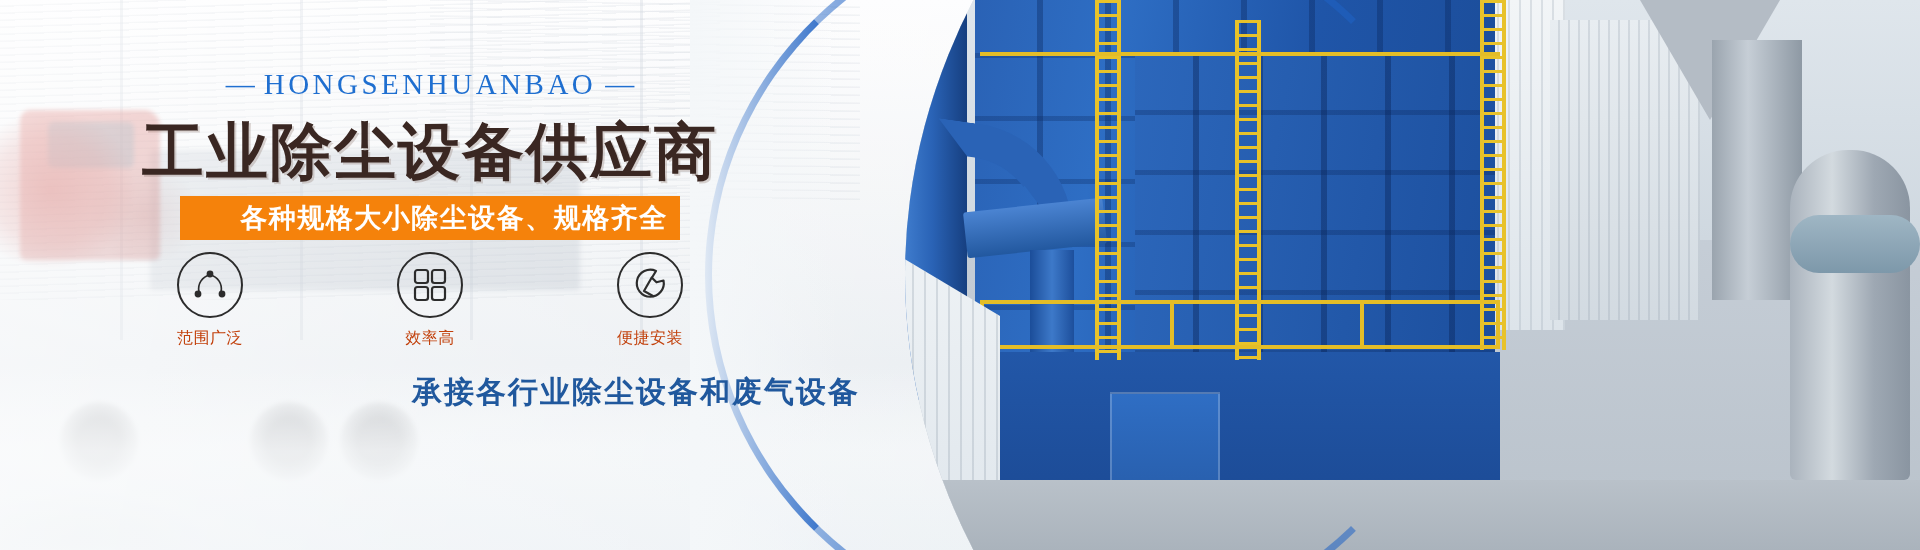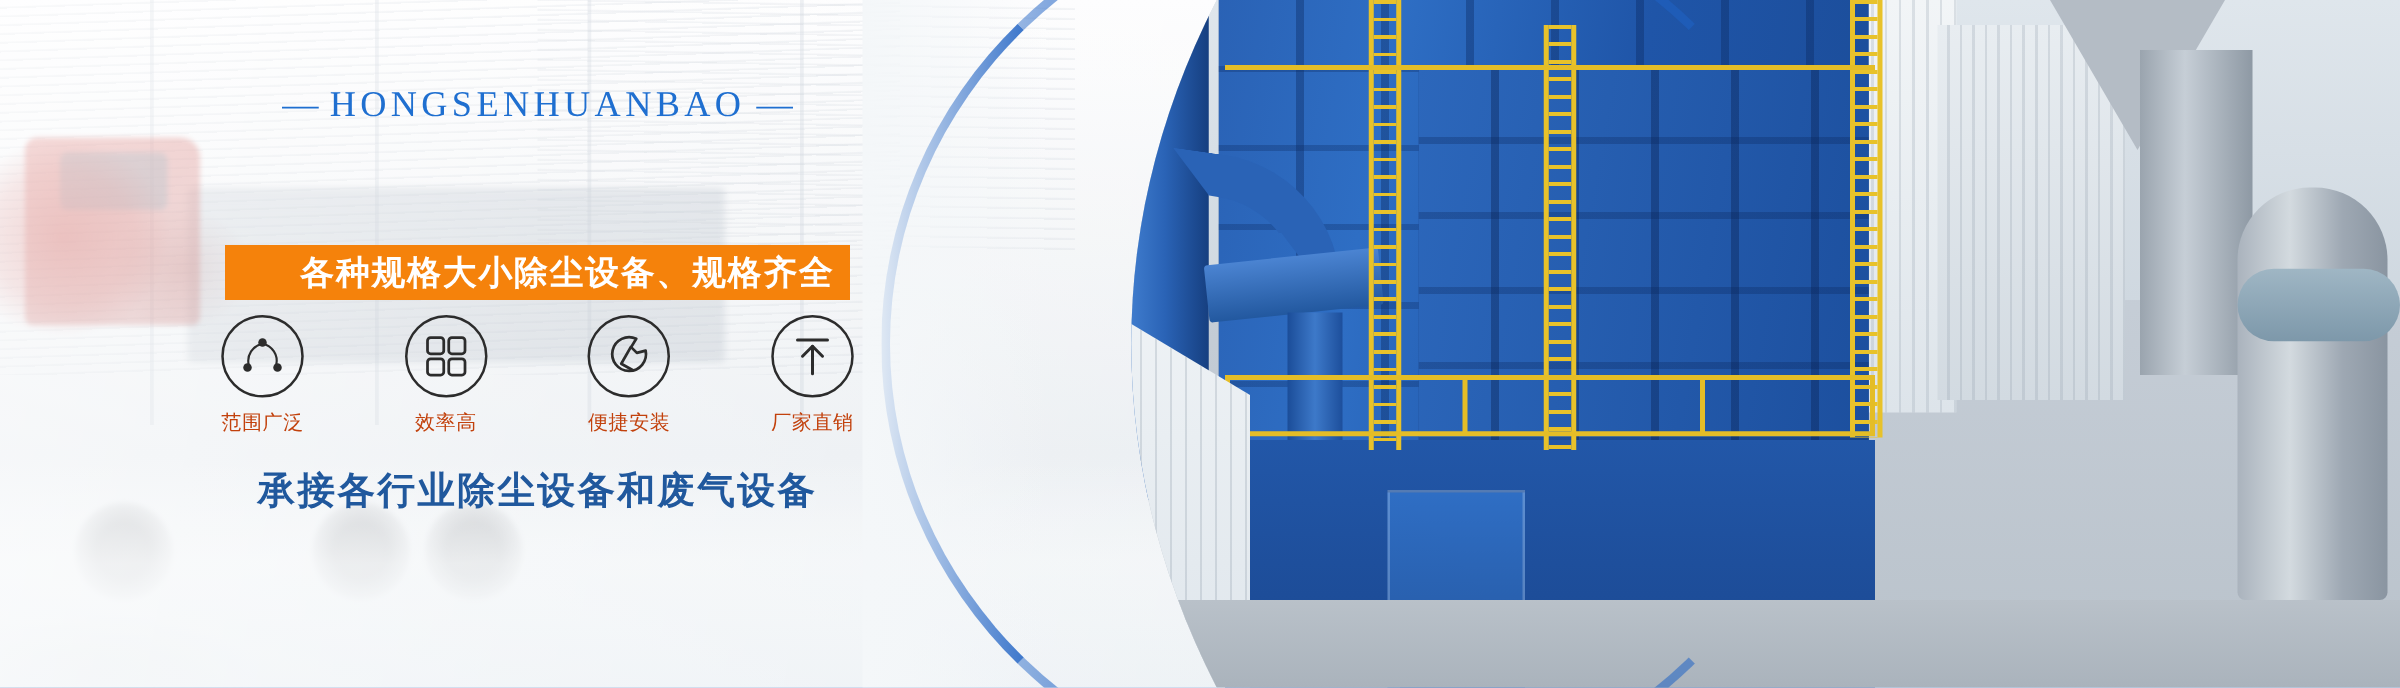--- a/index.html
+++ b/index.html
@@ -280,21 +280,21 @@
     width:66px; height:66px; margin:0 auto 10px;
     border:2px solid #2c2c2c; border-radius:50%;
     display:flex; align-items:center; justify-content:center;
   }
   .feat-label {
     font-size:16px; color:#c2410c; letter-spacing:.5px; white-space:nowrap;
   }
 
   .tagline {
     position:absolute; left:0; top:372px; width:860px;
-    text-align:center;
+    text-align:right;
     font-size:30px; font-weight:bold; color:#20589d; letter-spacing:2px;
     white-space:nowrap;
   }
 </style>
 </head>
 <body>
 
 <div id="banner">
 
   <div class="bg-left">
@@ -361,20 +361,21 @@
 
   <div class="arc"></div>
   <div class="arc-fade"></div>
 
   <div class="content">
 
     <div class="eyebrow">
       <span class="dash">—</span><span>HONGSENHUANBAO</span><span class="dash">—</span>
     </div>
 
+    <div class="headline">工业除尘设备供应商</div>
 
     <div class="orange-bar">
       <span>各种规格大小除尘设备、规格齐全</span>
     </div>
 
     <div class="features">
 
       <div class="feat">
         <div class="feat-circle">
           <svg width="40" height="40" viewBox="0 0 40 40">
@@ -403,29 +404,19 @@
       <div class="feat">
         <div class="feat-circle">
           <svg width="38" height="38" viewBox="0 0 38 38">
             <path d="M25 5 a13.5 13.5 0 1 0 7.5 9.5 l-7 1.8 -4.6 -4.6 z" fill="none" stroke="#2c2c2c" stroke-width="2.2" stroke-linejoin="round"></path>
             <path d="M20.6 11.7 L13 25 l9 5" fill="none" stroke="#2c2c2c" stroke-width="2.2" stroke-linecap="round" stroke-linejoin="round"></path>
           </svg>
         </div>
         <div class="feat-label">便捷安装</div>
       </div>
 
-      <div class="feat">
-        <div class="feat-circle">
-          <svg width="34" height="34" viewBox="0 0 34 34">
-            <line x1="5" y1="4" x2="29" y2="4" stroke="#2c2c2c" stroke-width="2.4" stroke-linecap="round"></line>
-            <line x1="17" y1="9" x2="17" y2="31" stroke="#2c2c2c" stroke-width="2.4" stroke-linecap="round"></line>
-            <polyline points="9,17 17,9 25,17" fill="none" stroke="#2c2c2c" stroke-width="2.4" stroke-linecap="round" stroke-linejoin="round"></polyline>
-          </svg>
-        </div>
-        <div class="feat-label">厂家直销</div>
-      </div>
 
     </div>
 
     <div class="tagline">承接各行业除尘设备和废气设备</div>
   </div>
 
 </div>
 
 </body></html>

